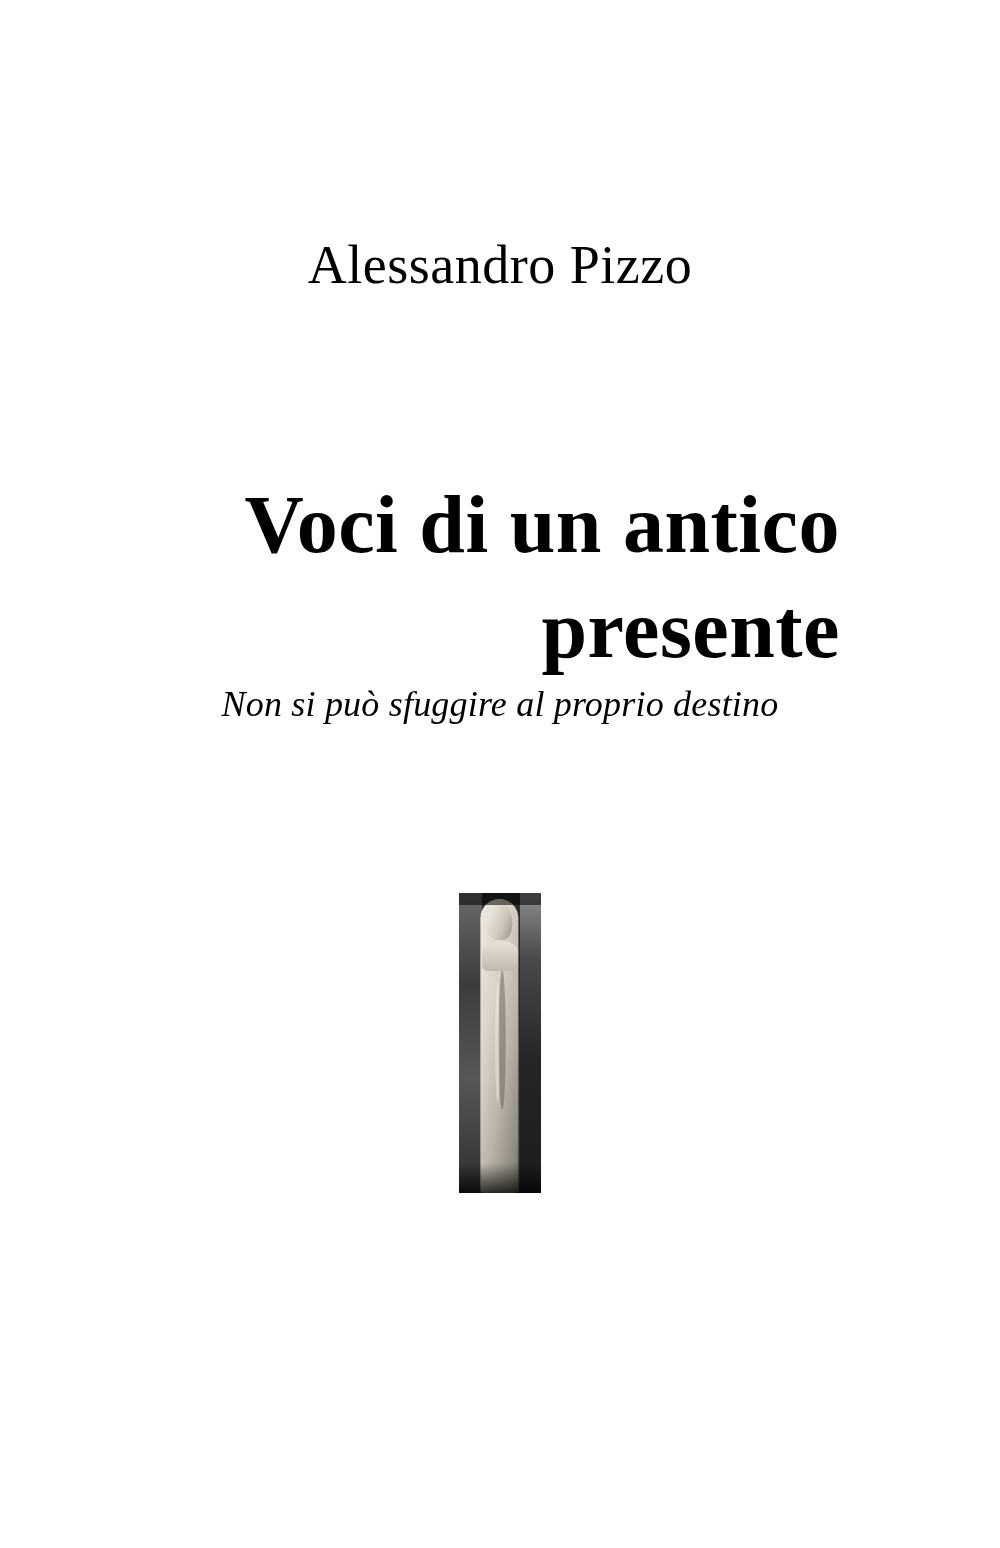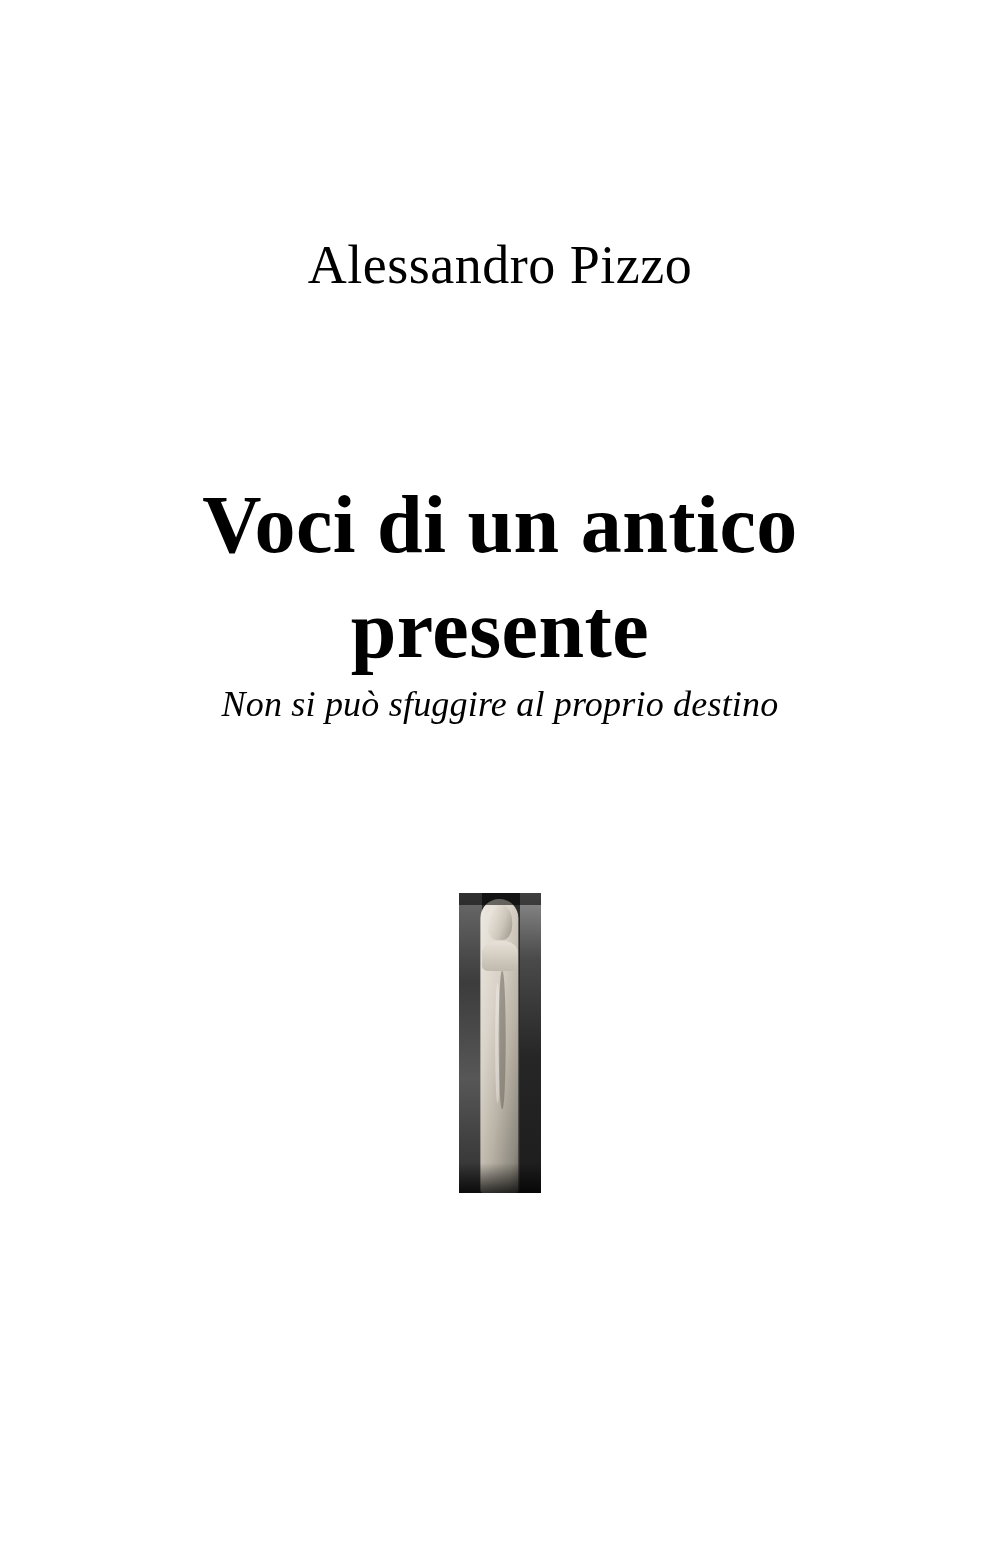--- a/index.html
+++ b/index.html
@@ -30,21 +30,21 @@
     font-weight: 400;
     letter-spacing: 0.5px;
     margin-top: 236px;
     line-height: 1.1;
     text-align: center;
   }
   .title {
     font-family: "Liberation Serif", serif;
     font-size: 82px;
     font-weight: 700;
-    text-align: center;
+    text-align: right;
     line-height: 1.28;
     margin-top: 178px;
     max-width: 680px;
     letter-spacing: 0.5px;
   }
   .subtitle {
     font-family: "Liberation Serif", serif;
     font-size: 36px;
     font-style: italic;
     font-weight: 400;

